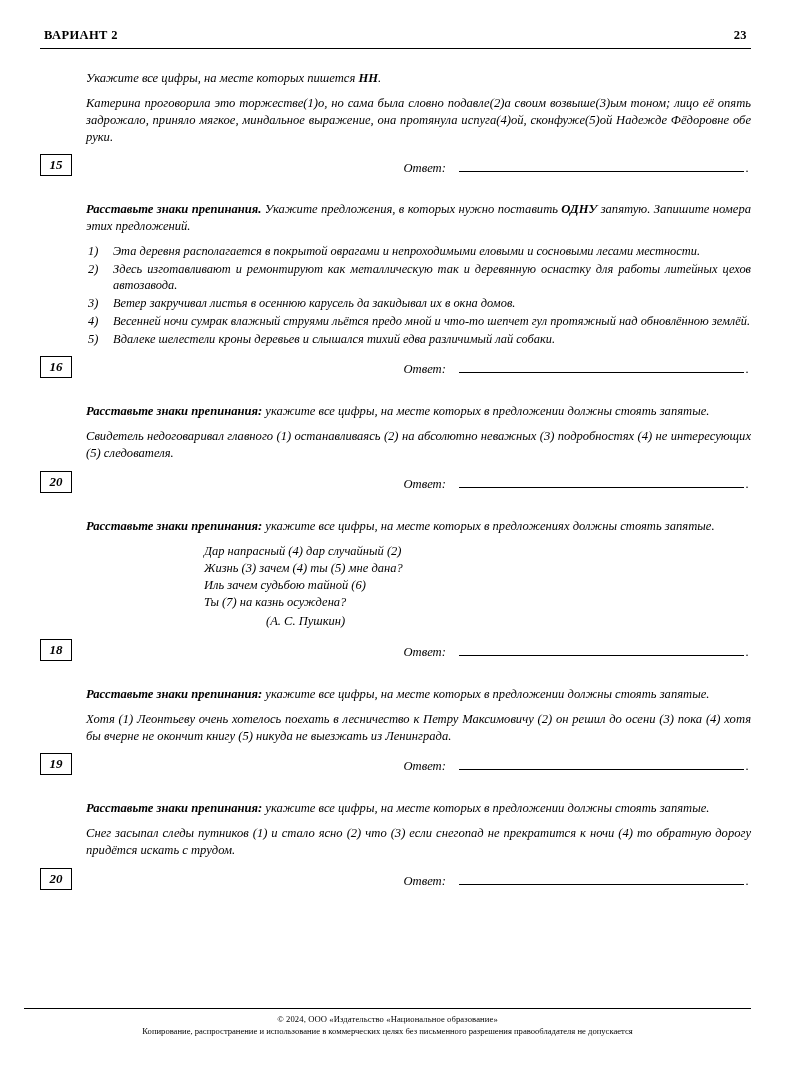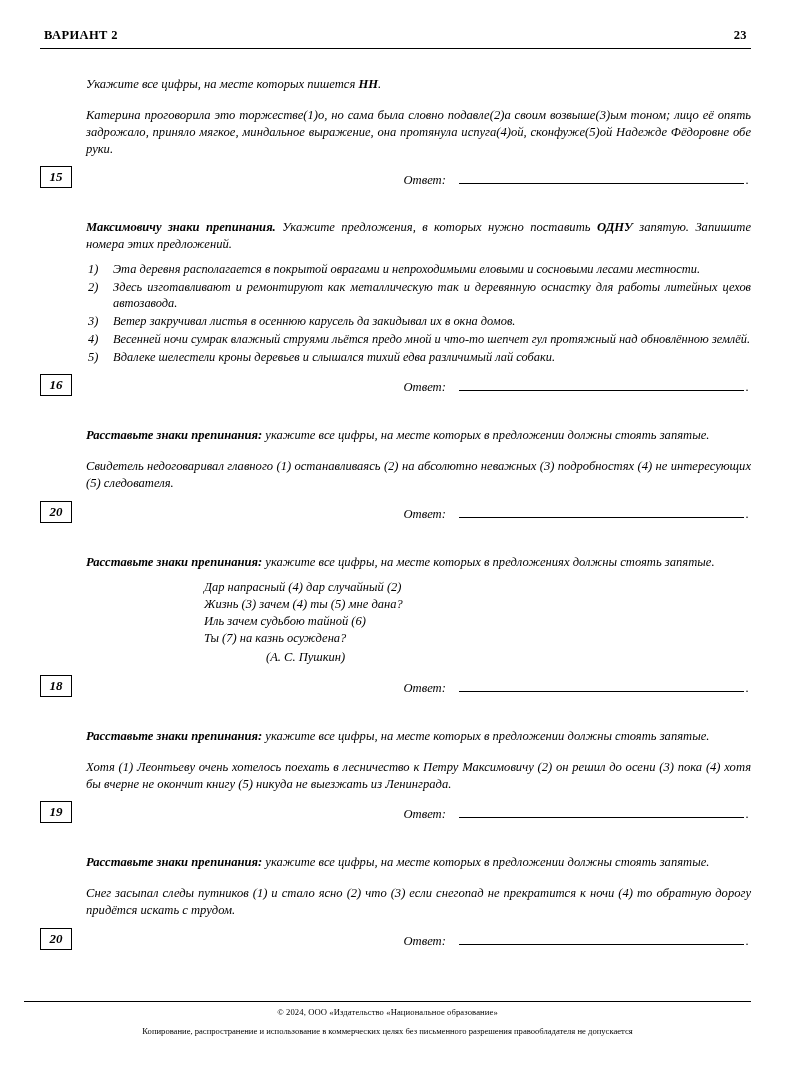--- a/index.html
+++ b/index.html
@@ -52,21 +52,21 @@
     margin-right: 14px;
     margin-top: 1px;
   }
   .task-body {
     flex: 1 1 auto;
     font-size: 12.6px;
     line-height: 1.34;
     text-align: justify;
   }
   .task-body p {
-    margin: 14px 0 8px 0;
+    margin: 8px 0 8px 0;
     text-align: justify;
   }
   .task-body p:last-child {
     margin-bottom: 0;
   }
   .b { font-weight: bold; }
   .spaced-head { font-weight: bold; }
   ol.num-list {
     list-style: none;
     margin: 7px 0 0 0;
@@ -128,21 +128,21 @@
   .footer-rule {
     border-top: 1.4px solid #000;
     margin-bottom: 5px;
   }
   .footer-line1 {
     font-size: 8.6px;
     letter-spacing: 0.1px;
   }
   .footer-line2 {
     font-size: 8.6px;
-    margin-top: 9px;
+    margin-top: 2px;
   }
 </style>
 </head>
 <body>
 
 <div class="page">
 
   <div class="page-header">
     <span>ВАРИАНТ 2</span>
     <span>23</span>
@@ -158,21 +158,21 @@
         <span class="answer-label">Ответ:</span>
         <span class="answer-line"></span>
         <span class="answer-dot">.</span>
       </div>
     </div>
   </div>
 
   <div class="task">
     <div class="task-num">16</div>
     <div class="task-body">
-      <p><span class="spaced-head">Максимовичу знаки препинания.</span><span> Укажите предложения, в которых нужно поставить </span><span class="b">ОДНУ</span><span> запятую. Запишите номера этих предложений.</span></p>
+      <p><span class="spaced-head">Расставьте знаки препинания.</span><span> Укажите предложения, в которых нужно поставить </span><span class="b">ОДНУ</span><span> запятую. Запишите номера этих предложений.</span></p>
       <ol class="num-list">
         <li><span class="marker">1)</span><span>Эта деревня располагается в покрытой оврагами и непроходимыми еловыми и сосновыми лесами местности.</span></li>
         <li><span class="marker">2)</span><span>Здесь изготавливают и ремонтируют как металлическую так и деревянную оснастку для работы литейных цехов автозавода.</span></li>
         <li><span class="marker">3)</span><span>Ветер закручивал листья в осеннюю карусель да закидывал их в окна домов.</span></li>
         <li><span class="marker">4)</span><span>Весенней ночи сумрак влажный струями льётся предо мной и что-то шепчет гул протяжный над обновлённою землёй.</span></li>
         <li><span class="marker">5)</span><span>Вдалеке шелестели кроны деревьев и слышался тихий едва различимый лай собаки.</span></li>
       </ol>
       <div class="answer-row">
         <span class="answer-label">Ответ:</span>
         <span class="answer-line"></span>

